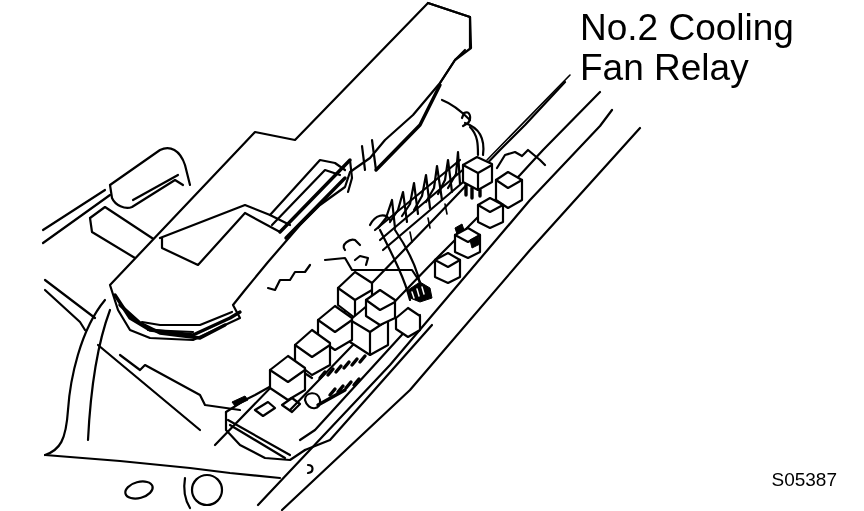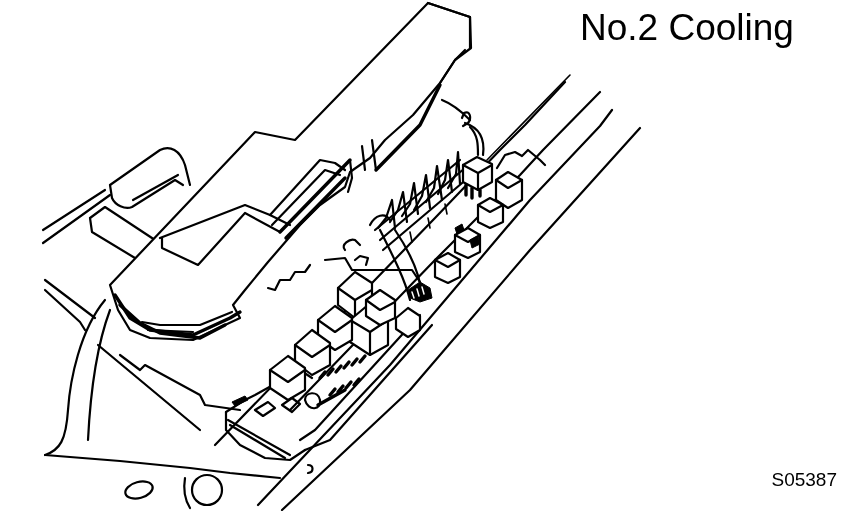--- a/index.html
+++ b/index.html
@@ -199,16 +199,17 @@
       <circle class="ln" cx="207" cy="490" r="15"></circle>
       <path class="ln" d="M185,478 C183,490 185,500 190,508"></path>
       <path class="ln" d="M308,465 C314,465 314,472 308,473"></path>
     </g>
 
     <line class="ln-thin" x1="570" y1="75" x2="487" y2="160"></line>
   </svg>
 
   <div class="callout-label">
     <div>No.2 Cooling</div>
+    <div>Fan Relay</div>
   </div>
 
   <div class="figure-id">S05387</div>
 </div>
 
 </body></html>

